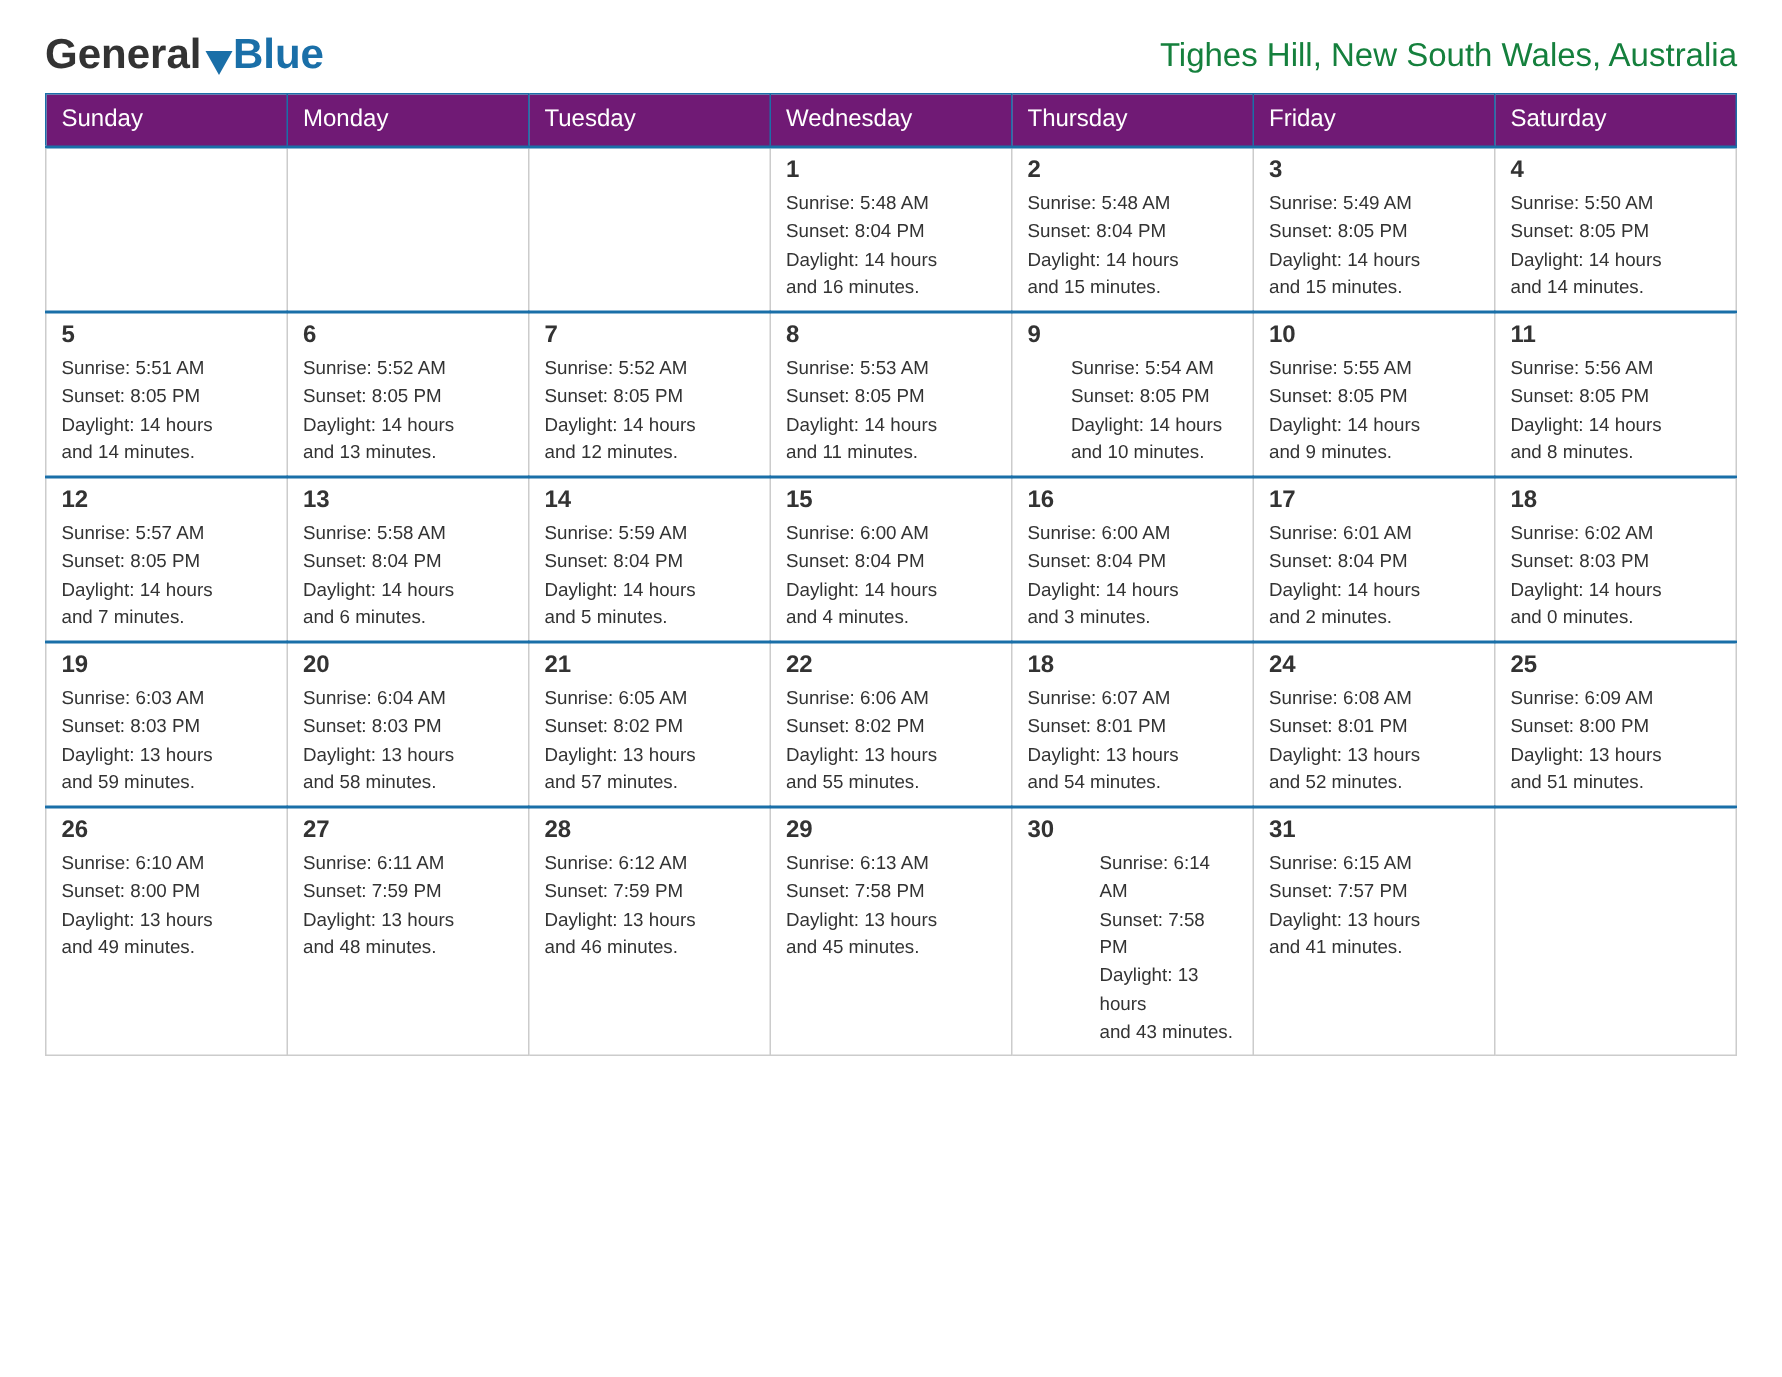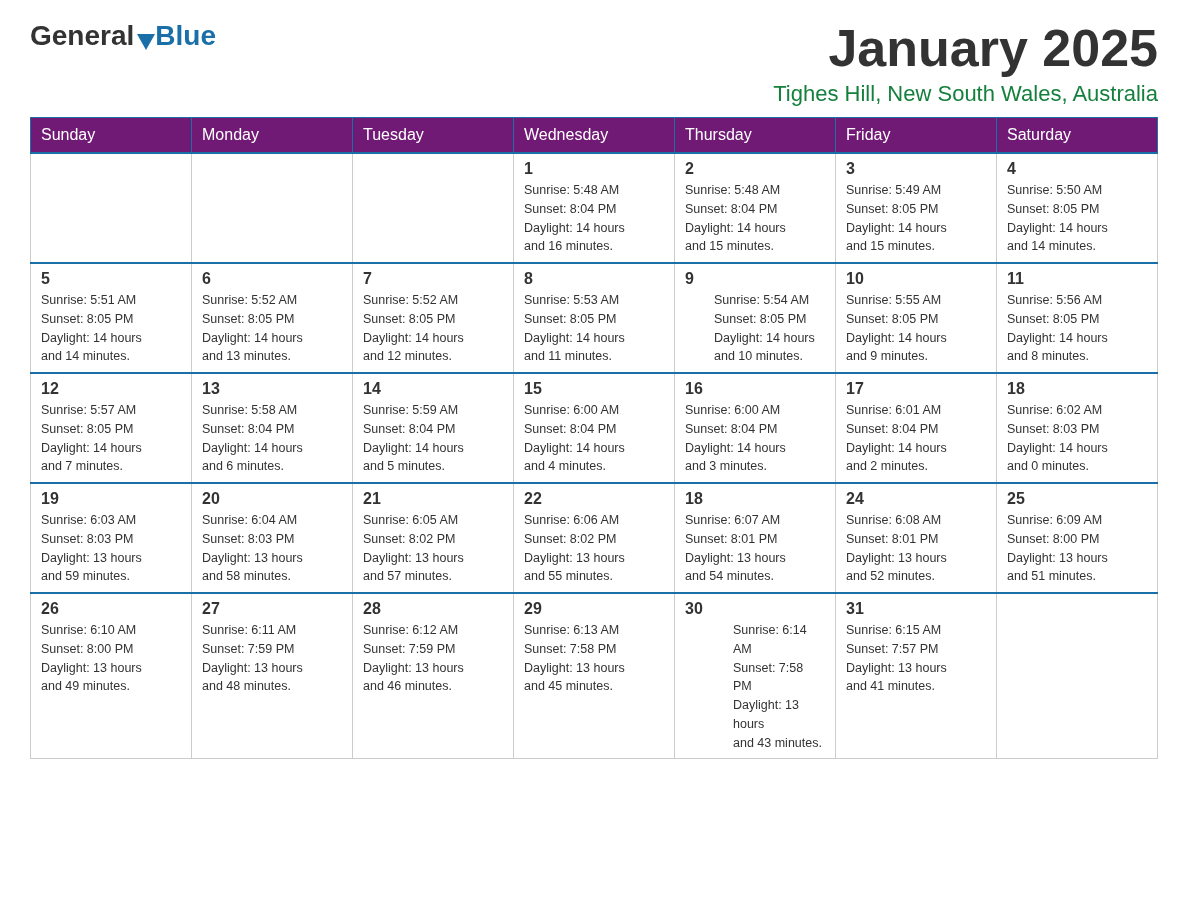--- a/index.html
+++ b/index.html
@@ -92,21 +92,20 @@
     <div class="logo-general-row">
       <span style="font-size:28px;font-weight:bold;color:#333;">General</span>
       <span style="display:inline-block;width:0;height:0;border-left:9px solid transparent;border-right:9px solid transparent;border-top:16px solid #1a6fa8;margin-left:3px;position:relative;top:6px;"></span>
     </div>
     <div style="display:flex;align-items:center;">
       <span style="font-size:28px;font-weight:bold;color:#1a6fa8;">Blue</span>
     </div>
     <div style="height:3px;background:#1a6fa8;width:100%;margin-top:1px;"></div>
   </div>
   <div class="title-section">
-    <div class="month-title">January 2025</div>
     <div class="location-title">Tighes Hill, New South Wales, Australia</div>
   </div>
 </div>
 
 <table class="calendar">
   <thead>
     <tr>
     <th>Sunday</th>
         <th>Monday</th>
         <th>Tuesday</th>

